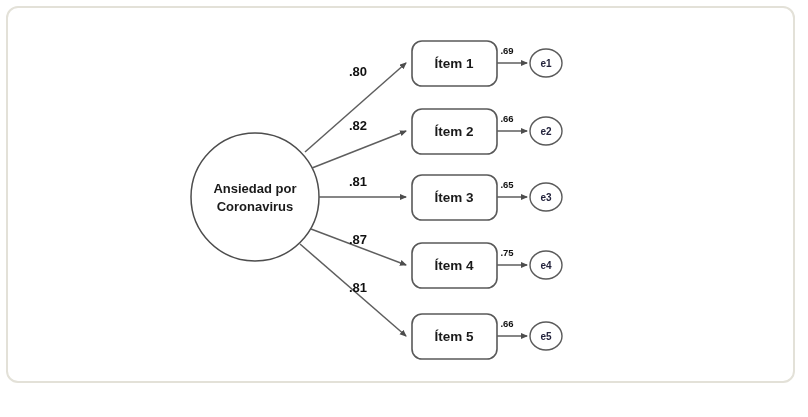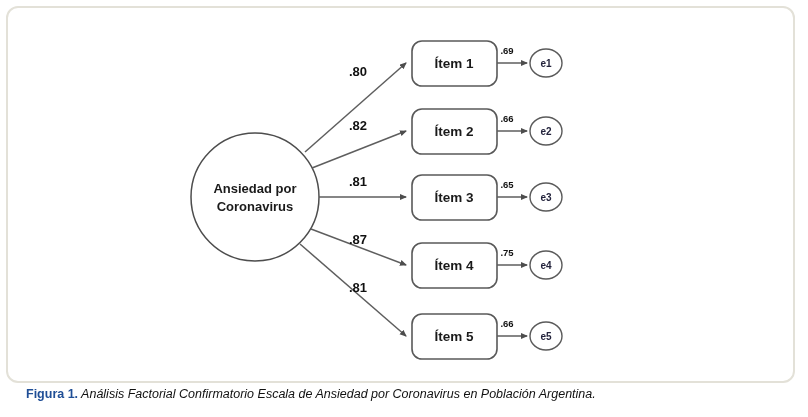--- a/index.html
+++ b/index.html
@@ -189,15 +189,14 @@
       <text class="node-label" x="454" y="341" text-anchor="middle">Ítem 5</text>
 
       <line class="path-line" x1="497" y1="336" x2="527" y2="336" marker-end="url(#arrowhead)"></line>
       <text class="resid-label" x="507" y="327" text-anchor="middle">.66</text>
 
       <ellipse class="ellipse-stroke" cx="546" cy="336" rx="16" ry="14"></ellipse>
       <text class="err-label" x="546" y="340" text-anchor="middle">e5</text>
     </g>
   </svg>
 
-  <div id="caption"><span id="caption-label">Figura 1.</span><span id="caption-text"> Análisis Factorial Confirmatorio Escala de Ansiedad por Coronavirus en Población Argentina.</span></div>
 
 </div>
 
 </body></html>

